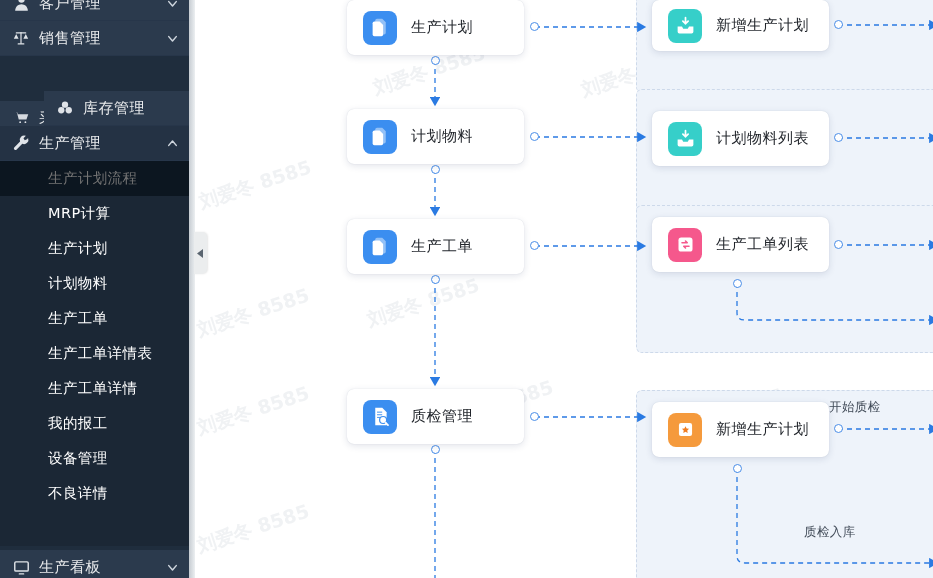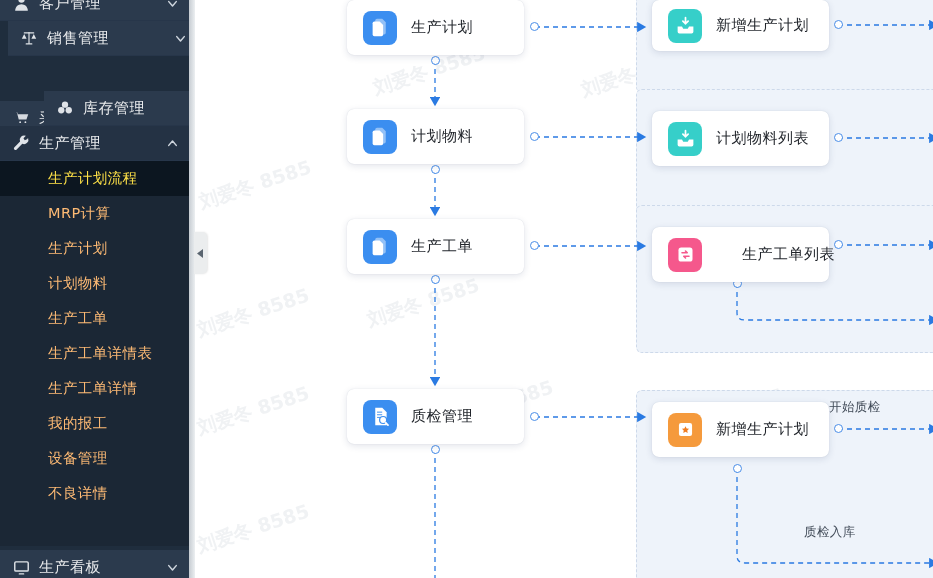--- a/index.html
+++ b/index.html
@@ -43,28 +43,28 @@
     display:inline-flex; align-items:center; justify-content:center;
     flex: 0 0 auto;
   }
   .chev svg { display:block; }
 
   .nav-sub { background: #1b2735; }
   .nav-sub-item {
     display: flex; align-items: center;
     height: 35px;
     padding-left: 48px;
-    color: #fdba74;
+    color: #ffffff;
     font-size: 14.5px;
     letter-spacing: .4px;
     white-space: nowrap;
   }
   .nav-sub-item.active {
     background: #0c1620;
-    color: #fde047;
+    color: #737373;
     align-items: center;
   }
 
   
   #canvas {
     position: absolute; left: 189px; top: 0;
     width: 744px; height: 578px;
     background: #ffffff;
     overflow: hidden;
   }
@@ -168,21 +168,21 @@
         </svg>
       </span>
       <span class="nav-group-label">客户管理</span>
       <span class="chev">
         <svg width="15" height="15" viewBox="0 0 24 24" fill="none" stroke="#cfd6de" stroke-width="2.4" stroke-linecap="round" stroke-linejoin="round">
             <polyline points="6 9 12 16 18 9"></polyline>
           </svg>
       </span>
     </div>
 
-    <div class="nav-group-header" style="position:absolute;left:8px;top:21px;width:189px;font-family:Liberation Mono, monospace;">
+    <div class="nav-group-header" style="position:absolute;left:0;top:21px;width:189px;font-family:Liberation Mono, monospace;">
       <span class="nav-ico">
         <svg width="20" height="18" viewBox="0 0 24 24" fill="#dfe3e8">
           <rect x="11.2" y="4" width="1.6" height="16" rx=".6"></rect>
           <rect x="5" y="4.4" width="14" height="1.5" rx=".7"></rect>
           <rect x="7.5" y="19" width="9" height="1.6" rx=".7"></rect>
           <path d="M5.6 6.6 2.4 13h6.4zM18.4 6.6 15.2 13h6.4z"></path>
         </svg>
       </span>
       <span class="nav-group-label">销售管理</span>
       <span class="chev">
@@ -409,21 +409,21 @@
     <div class="node" style="left:463px;top:111px;width:177px;height:55px;">
       <span class="node-icon" style="background:#36cfc9;">
         <svg width="21" height="21" viewBox="0 0 24 24">
           <path d="M12 3v7m0 0-3-3m3 3 3-3" stroke="#fff" stroke-width="2" fill="none" stroke-linecap="round" stroke-linejoin="round"></path>
           <path d="M3 13h5l1.4 2.6h5.2L16 13h5v6a2 2 0 0 1-2 2H5a2 2 0 0 1-2-2z" fill="#fff"></path>
         </svg>
       </span>
       <span class="node-label">计划物料列表</span>
     </div>
 
-    <div class="node" style="left:463px;top:227px;width:177px;height:55px;gap:26px;">
+    <div class="node" style="left:463px;top:217px;width:177px;height:55px;">
       <span class="node-icon" style="background:#f5588c;">
         <svg width="21" height="21" viewBox="0 0 24 24">
           <rect x="4" y="4" width="16" height="16" rx="3" fill="#fff"></rect>
           <path d="M8 10h6l-2-2M16 14h-6l2 2" stroke="#f5588c" stroke-width="1.8" fill="none" stroke-linecap="round" stroke-linejoin="round"></path>
         </svg>
       </span>
       <span class="node-label">生产工单列表</span>
     </div>
 
     <div class="node" style="left:463px;top:402px;width:177px;height:55px;">

